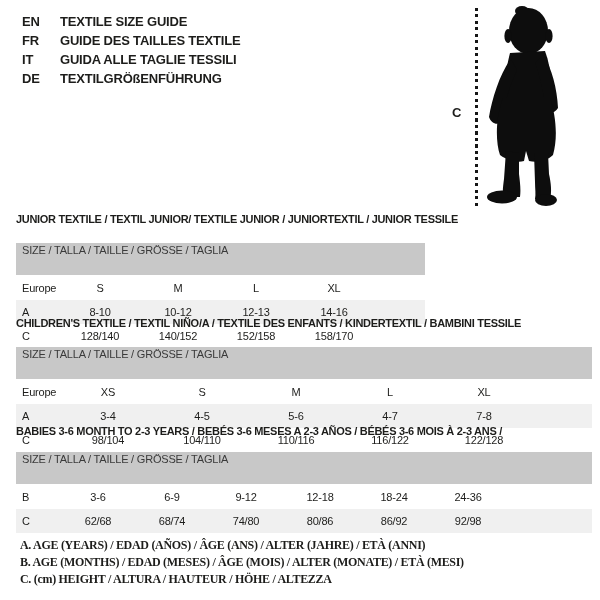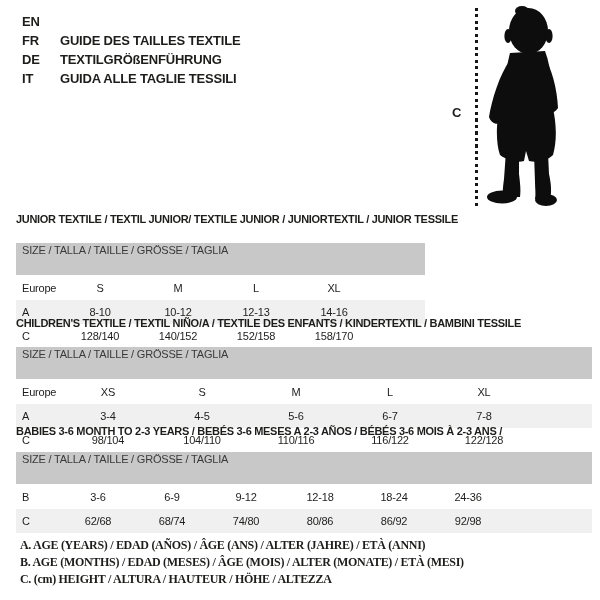--- a/index.html
+++ b/index.html
@@ -49,32 +49,33 @@
     line-height:17px; white-space:nowrap;font-family:Liberation Serif, serif; }
 </style>
 </head>
 <body>
 
 <div class="page">
 
   <div class="langs">
     <div class="lang-row">
       <span class="lang-code">EN</span>
+      <span class="lang-title">TEXTILE SIZE GUIDE</span>
     </div>
     <div class="lang-row">
       <span class="lang-code">FR</span>
       <span class="lang-title">GUIDE DES TAILLES TEXTILE</span>
     </div>
     <div class="lang-row">
+      <span class="lang-code">IT</span>
+      <span class="lang-title">GUIDA ALLE TAGLIE TESSILI</span>
+    </div>
+    <div class="lang-row">
       <span class="lang-code">DE</span>
       <span class="lang-title">TEXTILGRÖßENFÜHRUNG</span>
-    </div>
-    <div class="lang-row">
-      <span class="lang-code">IT</span>
-      <span class="lang-title">GUIDA ALLE TAGLIE TESSILI</span>
     </div>
   </div>
 
   <div class="fig-line"></div>
   <div class="fig-label">C</div>
   <svg class="fig-svg" width="86" height="202" viewBox="0 0 86 202">
     <g fill="#0d0d0d">
       <ellipse cx="40" cy="6" rx="7" ry="5"></ellipse>
       <ellipse cx="46.5" cy="26" rx="19.5" ry="23"></ellipse>
       <ellipse cx="26" cy="31" rx="3.6" ry="7"></ellipse>
@@ -152,21 +153,21 @@
           <td>M</td>
           <td>L</td>
           <td>XL</td>
           <td></td>
         </tr>
         <tr>
           <td class="lbl">A</td>
           <td>3-4</td>
           <td>4-5</td>
           <td>5-6</td>
-          <td>6-7</td>
+          <td>4-7</td>
           <td>7-8</td>
           <td></td>
         </tr>
         <tr>
           <td class="lbl">C</td>
           <td>98/104</td>
           <td>104/110</td>
           <td>110/116</td>
           <td>116/122</td>
           <td>122/128</td>

